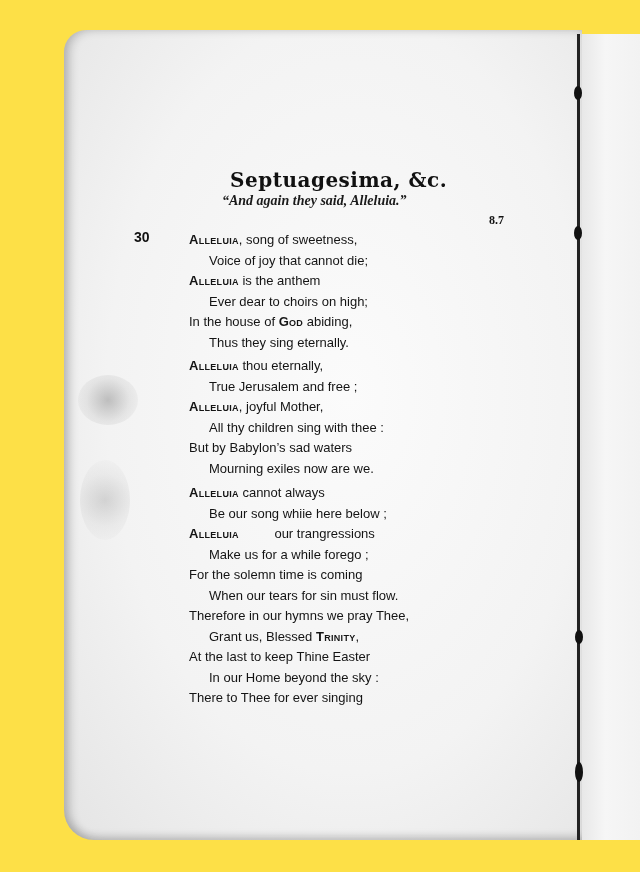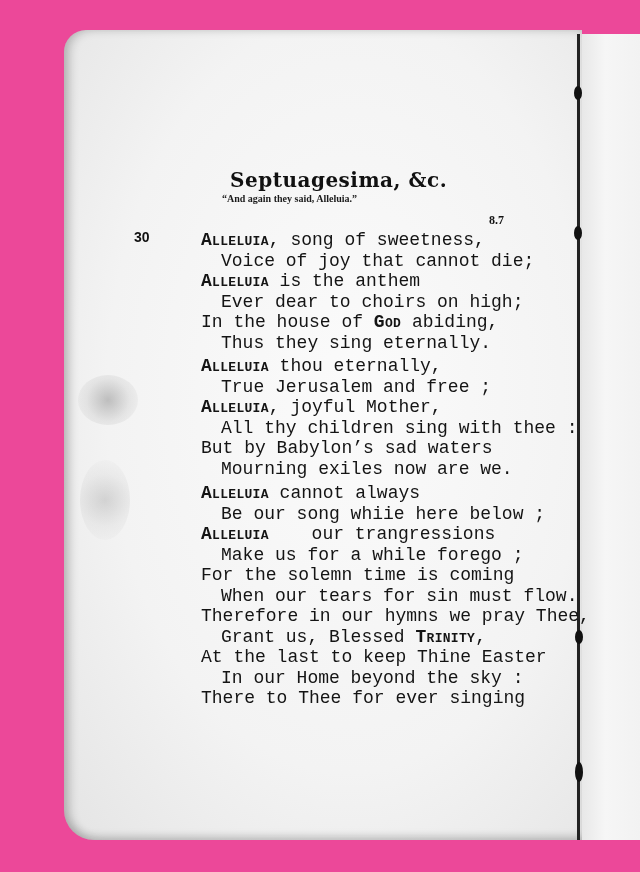--- a/index.html
+++ b/index.html
@@ -7,21 +7,21 @@
       padding: 0;
       width: 640px;
       height: 872px;
       background: #000;
       overflow: hidden;
     }
     .frame {
       position: relative;
       width: 640px;
       height: 872px;
-      background: #ec4899;
+      background: #fde047;
     }
     .page {
       position: absolute;
       left: 64px;
       top: 30px;
       width: 518px;
       height: 810px;
       background: radial-gradient(ellipse at 55% 45%, #fbfbfb 0%, #f3f3f3 60%, #e4e4e4 100%);
       border-top-left-radius: 22px;
       border-bottom-left-radius: 30px;
@@ -65,22 +65,23 @@
       letter-spacing: 0.5px;
       color: #111;
       transform: scaleY(1.05);
     }
     .subtitle {
       position: absolute;
       left: 222px;
       top: 193px;
       font-family: "Liberation Serif", serif;
       font-weight: bold;
-      font-size: 10px;
+      font-size: 14px;
       color: #1a1a1a;
+      font-style: italic;
     }
     .meter {
       position: absolute;
       left: 489px;
       top: 213px;
       font-family: "Liberation Serif", serif;
       font-weight: bold;
       font-size: 12px;
       color: #111;
     }
@@ -88,23 +89,23 @@
       position: absolute;
       left: 134px;
       top: 229px;
       font-family: "Liberation Sans", sans-serif;
       font-weight: bold;
       font-size: 14px;
       color: #111;
     }
     .verse {
       position: absolute;
-      left: 201px;
-      font-family: Liberation Mono, monospace;
-      font-size: 18px;
+      left: 189px;
+      font-family: Liberation Sans, sans-serif;
+      font-size: 13px;
       line-height: 20.6px;
       color: #141414;
     }
     .line {
       white-space: nowrap;
       display: block;
     }
     .line.indent {
       padding-left: 20px;
     }

